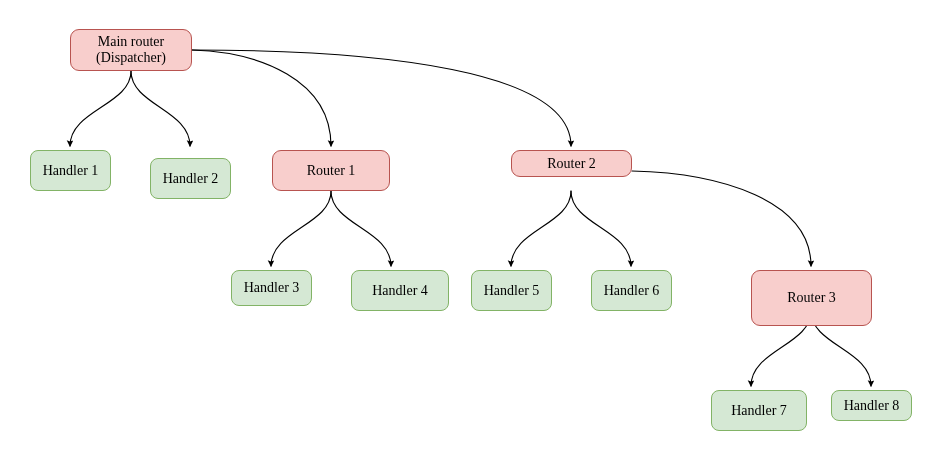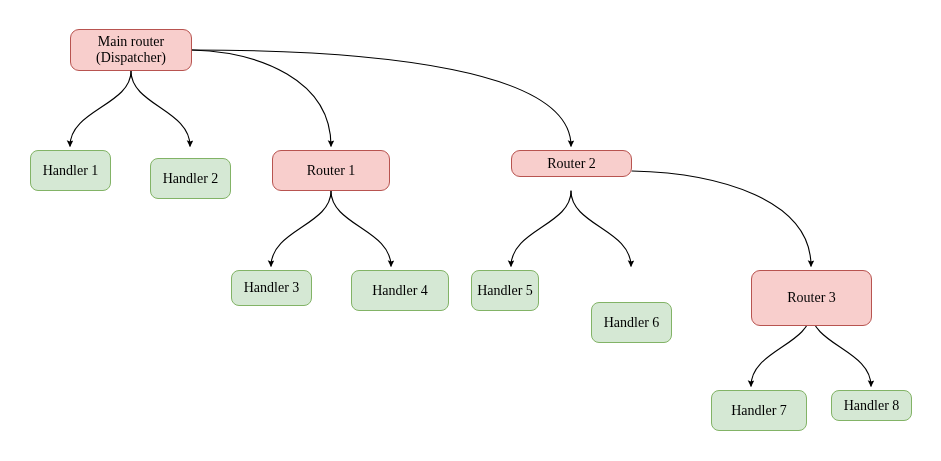--- a/index.html
+++ b/index.html
@@ -81,20 +81,20 @@
 
   <div id="nodes-layer">
       <div class="node node-router" style="left: 70px; top: 29px; width: 122px; height: 42px;"><span class="node-label">Main router
 (Dispatcher)</span></div>
       <div class="node node-handler" style="left: 30px; top: 150px; width: 81px; height: 41px;"><span class="node-label">Handler 1</span></div>
       <div class="node node-handler" style="left: 150px; top: 158px; width: 81px; height: 41px;"><span class="node-label">Handler 2</span></div>
       <div class="node node-router" style="left: 272px; top: 150px; width: 118px; height: 41px;"><span class="node-label">Router 1</span></div>
       <div class="node node-router" style="left: 511px; top: 150px; width: 121px; height: 27px;"><span class="node-label">Router 2</span></div>
       <div class="node node-handler" style="left: 231px; top: 270px; width: 81px; height: 36px;"><span class="node-label">Handler 3</span></div>
       <div class="node node-handler" style="left: 351px; top: 270px; width: 98px; height: 41px;"><span class="node-label">Handler 4</span></div>
-      <div class="node node-handler" style="left: 471px; top: 270px; width: 68px; height: 41px;"><span class="node-label">Handler 5</span></div>
-      <div class="node node-handler" style="left: 591px; top: 270px; width: 81px; height: 41px; margin-top: 32px;"><span class="node-label">Handler 6</span></div>
+      <div class="node node-handler" style="left: 471px; top: 270px; width: 81px; height: 41px;"><span class="node-label">Handler 5</span></div>
+      <div class="node node-handler" style="left: 591px; top: 270px; width: 81px; height: 41px;"><span class="node-label">Handler 6</span></div>
       <div class="node node-router" style="left: 751px; top: 270px; width: 121px; height: 56px;"><span class="node-label">Router 3</span></div>
       <div class="node node-handler" style="left: 711px; top: 390px; width: 96px; height: 41px;"><span class="node-label">Handler 7</span></div>
       <div class="node node-handler" style="left: 831px; top: 390px; width: 81px; height: 31px;"><span class="node-label">Handler 8</span></div>
     </div>
 
 </div>
 
 </body></html>

